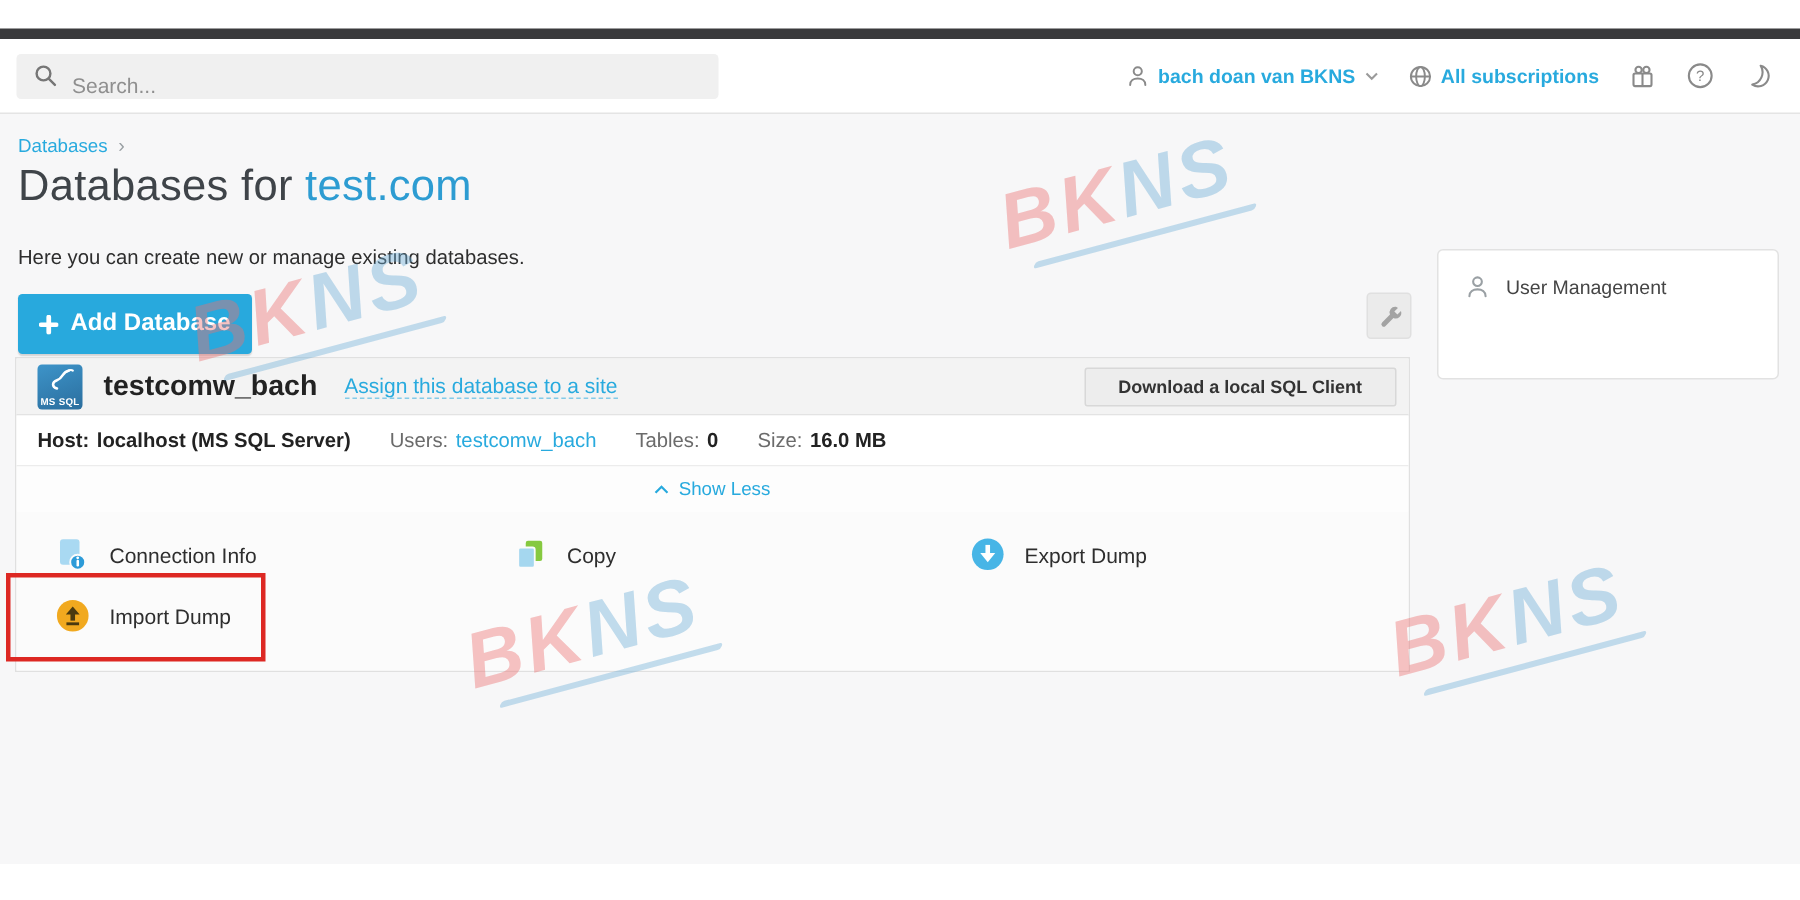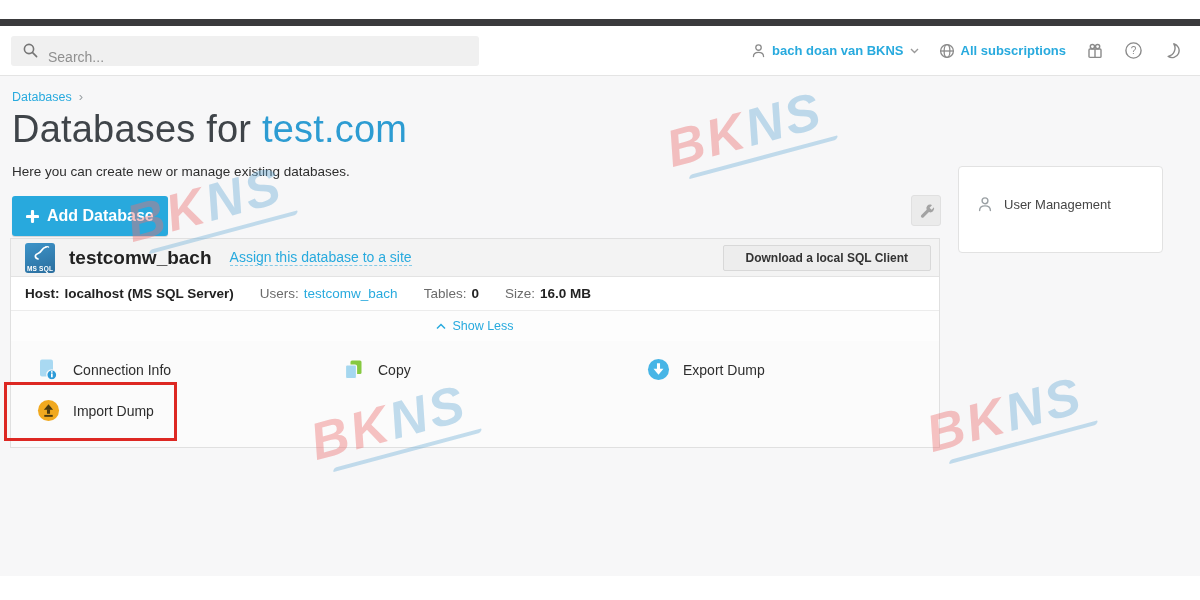--- a/index.html
+++ b/index.html
@@ -21,39 +21,39 @@
            font-weight:bold; cursor:pointer; white-space:nowrap; }
   .icon-btn { display:flex; align-items:center; justify-content:center; cursor:pointer; }
 
   
   .content-bg { position:absolute; top:76px; left:0; width:1200px; height:500px; background:#f7f7f8; }
   .footer-white { position:absolute; top:576px; left:0; width:1200px; height:24px; background:#fff; }
 
   .breadcrumb { position:absolute; top:89px; left:12px; font-size:12.5px; color:#28aade;
                 display:flex; align-items:center; gap:7px; }
   .breadcrumb .chev { color:#9aa0a4; font-size:13px; }
-  .page-title { position:absolute; top:108px; left:12px; font-size:38px; color:#3f4449;
+  .page-title { position:absolute; top:108px; left:12px; font-size:29px; color:#3f4449;
                 letter-spacing:.2px; }
   .page-title .domain { color:#2d9cd2; }
   .page-subtitle { position:absolute; top:164px; left:12px; font-size:13.5px; color:#2e2e2e; }
 
   .btn-primary { position:absolute; top:196px; left:12px; height:40px; background:#28a9dd;
                  color:#fff; border:none; border-radius:3px; font-size:16px; font-weight:bold;
                  display:flex; align-items:center; gap:8px; padding:0 14px;
                  font-family:"Liberation Sans",sans-serif; cursor:pointer;
                  box-shadow:0 1px 1px rgba(0,0,0,.15); }
 
   .wrench-btn { position:absolute; top:195px; left:911px; width:30px; height:31px;
                 background:#ebebeb; border:1px solid #e0e0e0; border-radius:3px;
                 display:flex; align-items:center; justify-content:center; cursor:pointer; }
 
   
-  .side-card { position:absolute; top:166px; left:958px; width:205px; height:87px;
+  .side-card { position:absolute; top:166px; left:958px; width:228px; height:87px;
                background:#fff; border:1px solid #e2e2e2; border-radius:4px;
-               padding:29px 18px; display:flex; flex-direction:column; justify-content:space-between; }
+               padding:16px 18px; display:flex; flex-direction:column; justify-content:space-between; }
   .side-item { display:flex; align-items:center; gap:11px; font-size:13px; color:#454545;
                cursor:pointer; }
 
   
   .db-card { position:absolute; top:238px; left:10px; width:930px; background:#fff;
              border:1px solid #e0e0e0; }
   .db-head { height:38px; background:#f3f3f3; border-bottom:1px solid #e3e3e3;
              display:flex; align-items:center; padding:0 8px 0 14px; gap:14px; }
   .mssql-badge { width:30px; height:30px; border-radius:3px;
                  background:linear-gradient(160deg,#3d94c9,#2b6e9e);

